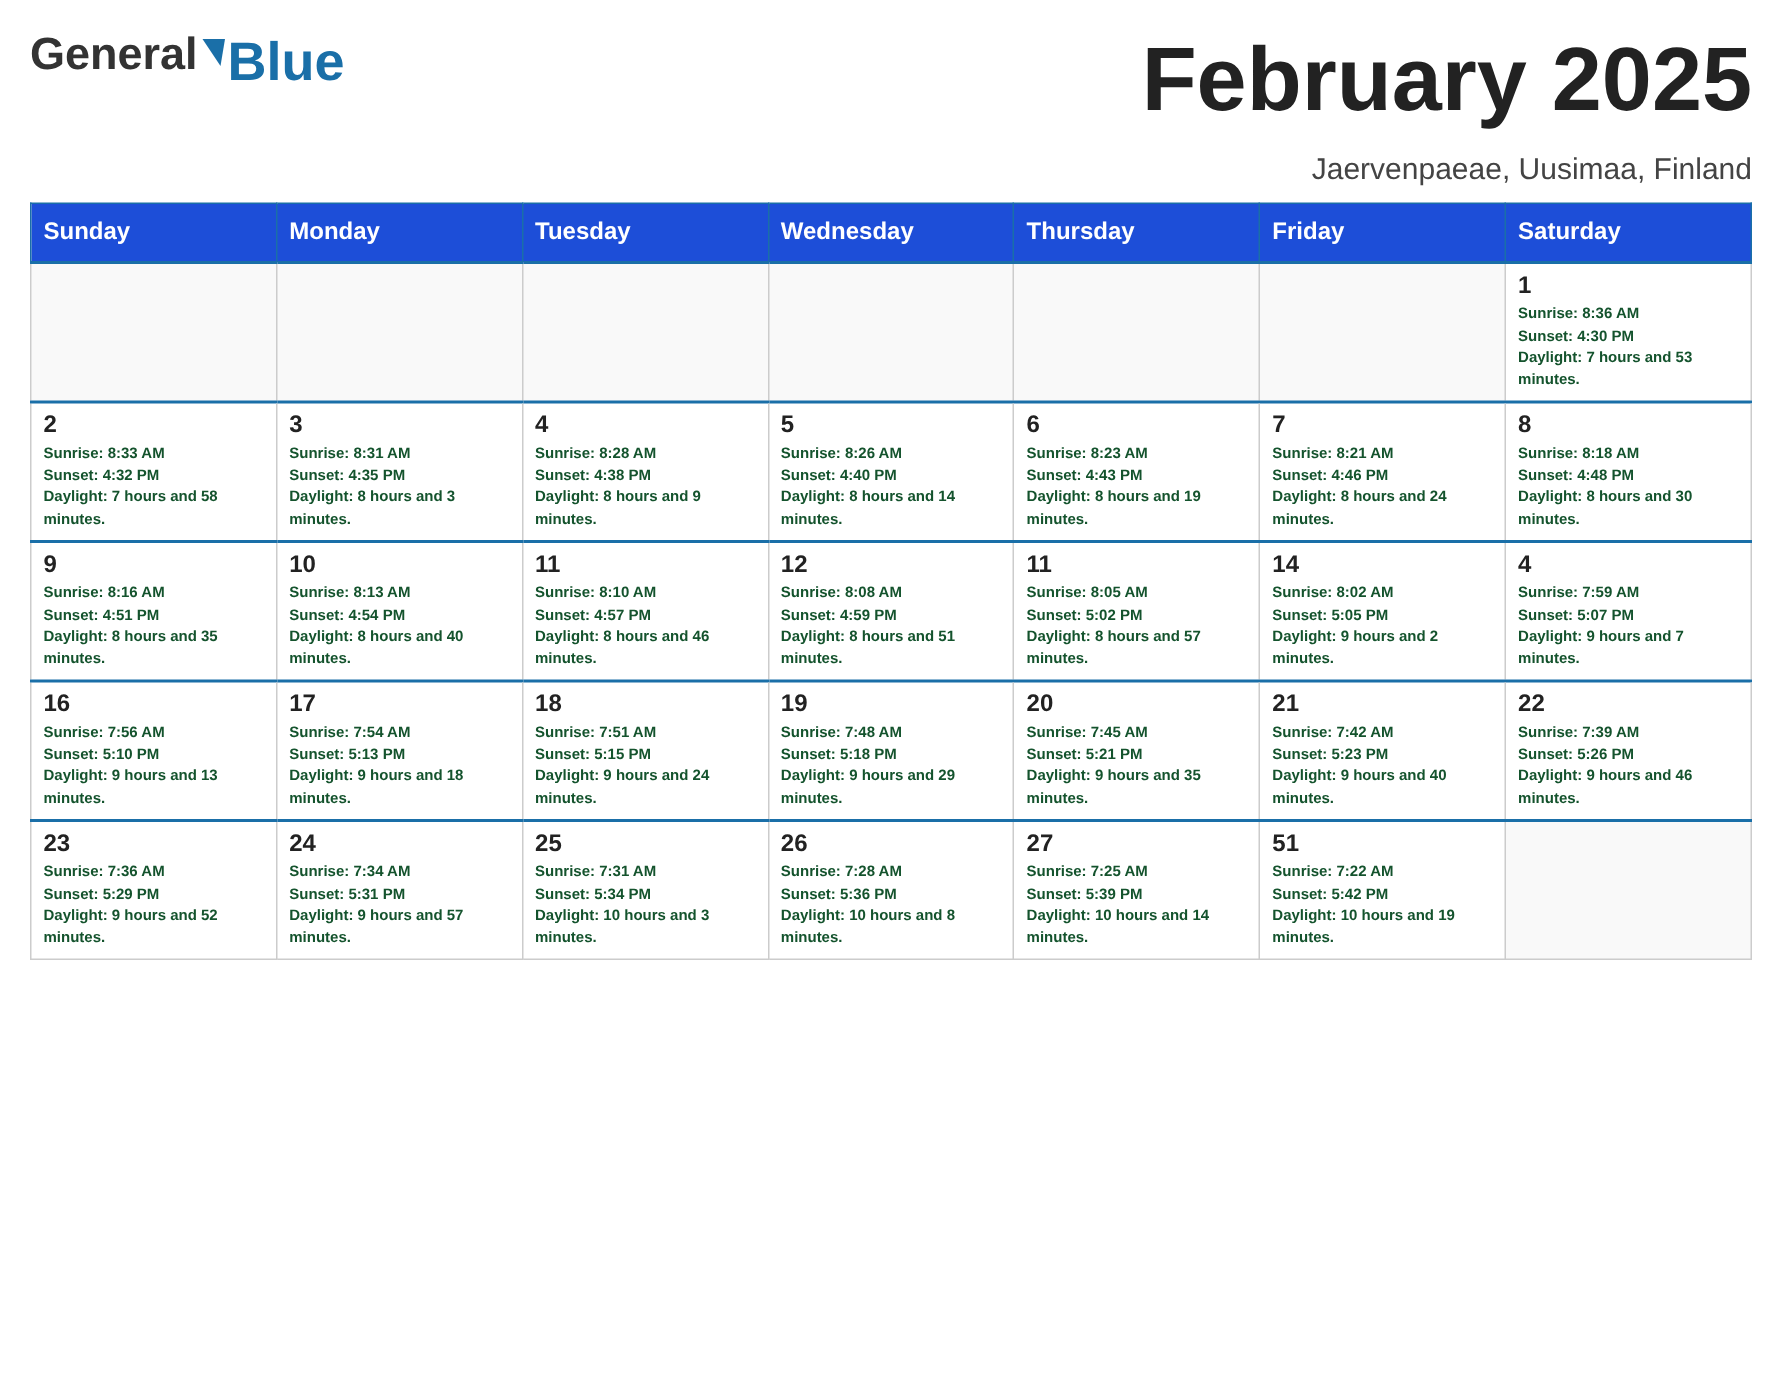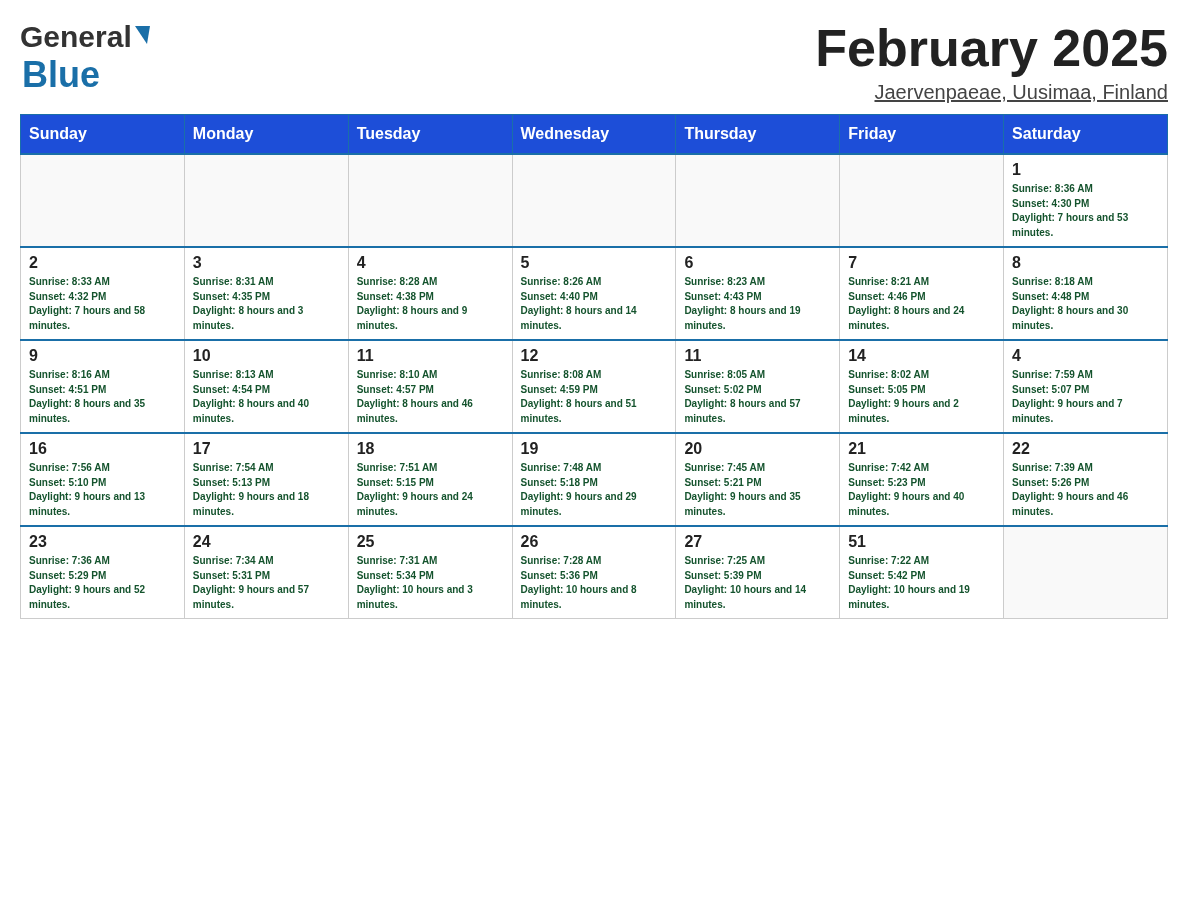--- a/index.html
+++ b/index.html
@@ -11,37 +11,36 @@
       min-height: 918px;
     }
     .header {
       display: flex;
       justify-content: space-between;
       align-items: flex-start;
       margin-bottom: 10px;
     }
     .logo {
       display: flex;
-      flex-direction: column;
+      flex-direction: row;
       align-items: flex-start;
     }
     .title-block {
       text-align: right;
     }
     .month-title {
-      font-size: 52px;
+      font-size: 60px;
       font-weight: bold;
       color: #222;
       line-height: 1.1;
     }
     .location {
       font-size: 20px;
       color: #444;
-      margin-top: 4px;
-      text-decoration: underline;
+      margin-top: 16px;
     }
     .calendar {
       width: 100%;
       border-collapse: collapse;
       margin-top: 10px;
     }
     .calendar thead tr th {
       background-color: #1d4ed8;
       color: #fff;
       font-size: 16px;

